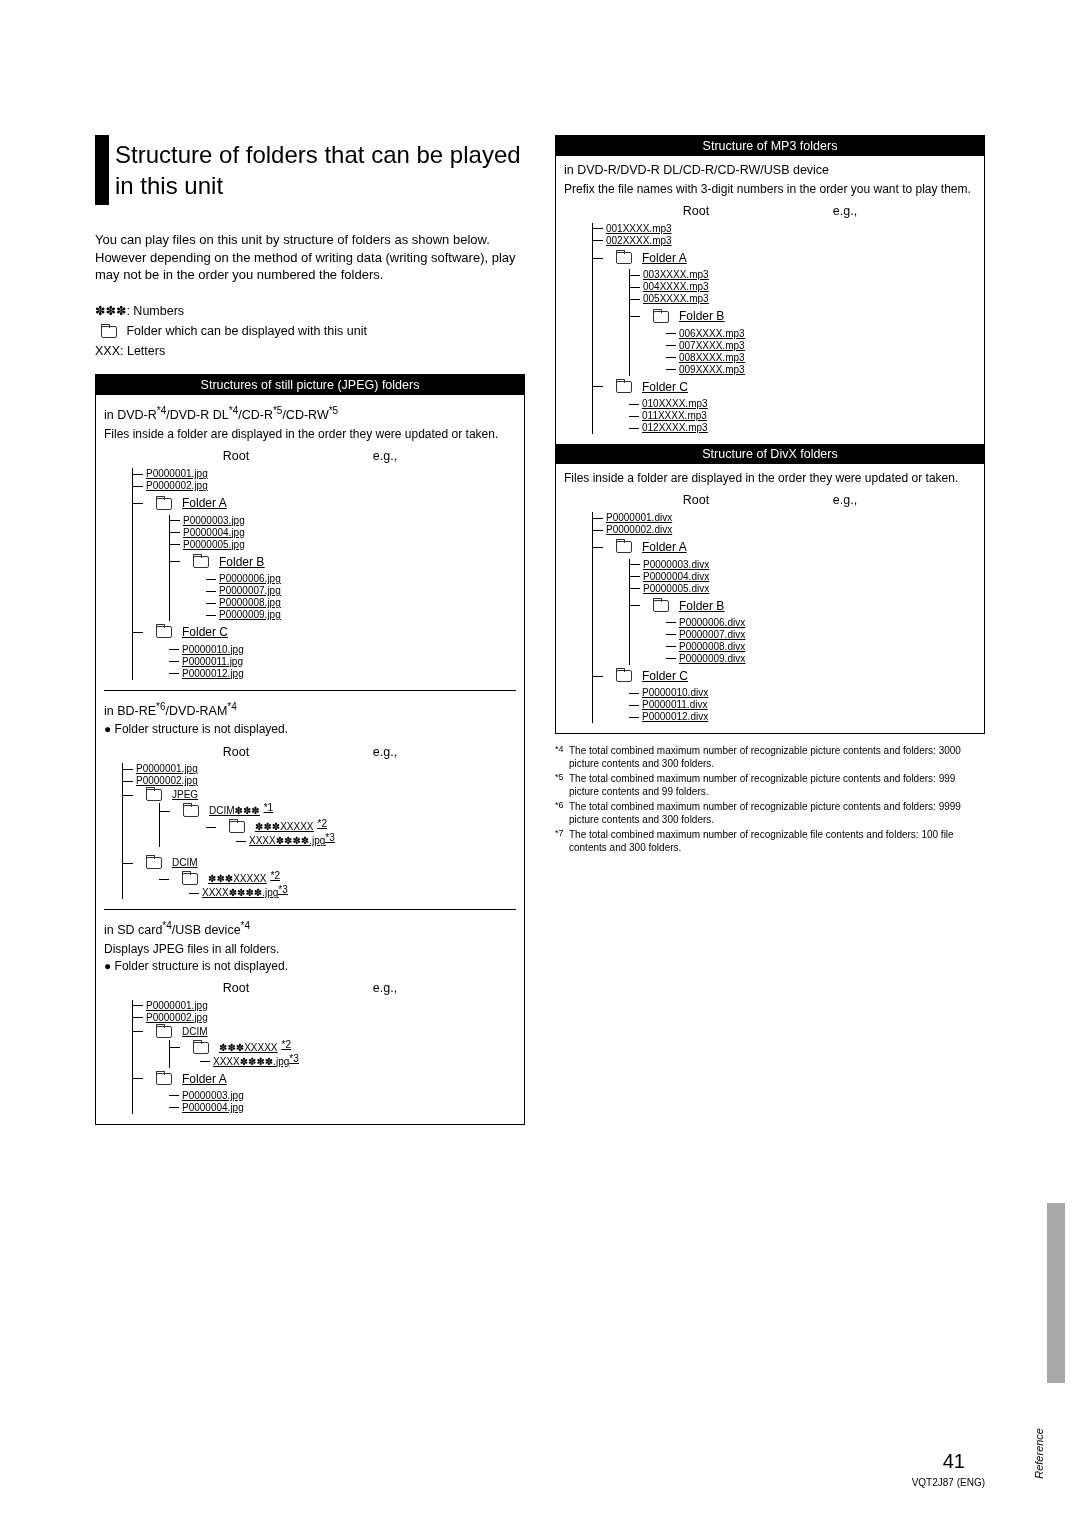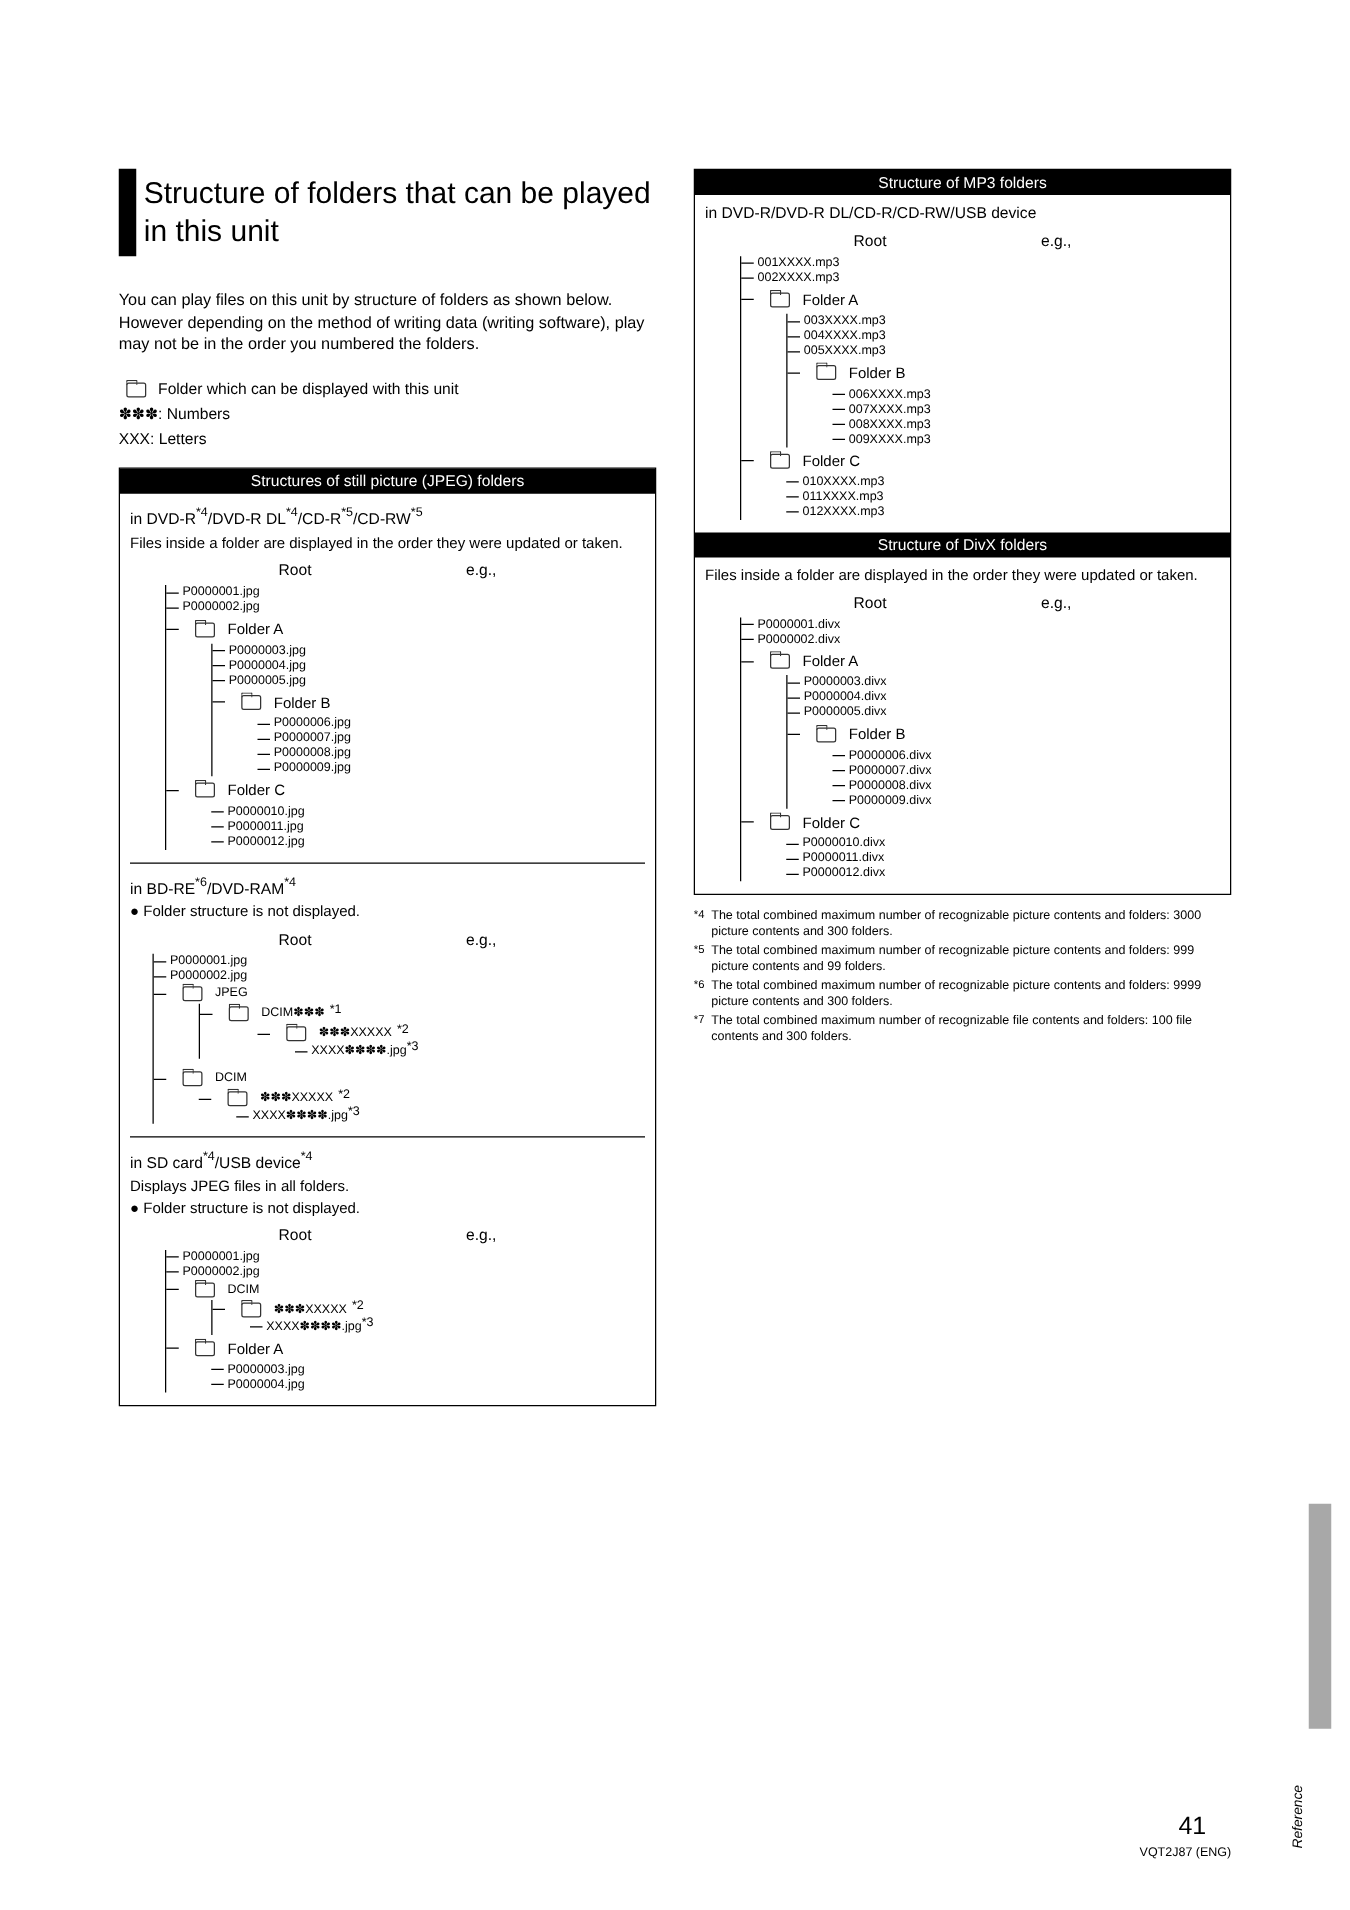--- a/index.html
+++ b/index.html
@@ -148,21 +148,21 @@
       bottom: 100px;
       font-size: 11px;
       font-style: italic;
       transform: rotate(-90deg);
       transform-origin: right bottom;
     }
     .tree-box {
       margin-left: 18px;
       margin-top: 3px;
     }
-    .tl { border-left: 1px solid #000; padding-left: 6px; margin-left: 4px; }
+    .tl { border-left: 1px solid #000; padding-left: 6px; margin-left: 4px; text-decoration: underline; }
     .branch { display: flex; align-items: center; }
     .branch::before {
       content: '';
       display: inline-block;
       width: 10px;
       height: 1px;
       background: #000;
       margin-left: -6px;
       margin-right: 3px;
     }
@@ -177,25 +177,25 @@
 
   <div class="col-left">
 
     <div class="title-box">
       <div class="bar"></div>
       <div class="text">Structure of folders that can be played in this unit</div>
     </div>
 
     <p class="intro">You can play files on this unit by structure of folders as shown below. However depending on the method of writing data (writing software), play may not be in the order you numbered the folders.</p>
 
+    <div class="legend-line">✽✽✽: Numbers</div>
     <div class="legend-line">
       <span class="folder-icon"></span>
       <span>Folder which can be displayed with this unit</span>
     </div>
-    <div class="legend-line">✽✽✽: Numbers</div>
     <div class="legend-line">XXX: Letters</div>
 
 
     <div class="panel">
       <div class="panel-header">Structures of still picture (JPEG) folders</div>
       <div class="panel-body">
 
         <div class="subsection-top">
           <div class="device-line">
             in DVD-R<span class="sup-label">*4</span>/DVD-R DL<span class="sup-label">*4</span>/CD-R<span class="sup-label">*5</span>/CD-RW<span class="sup-label">*5</span>
@@ -340,20 +340,21 @@
       </div>
     </div>
   </div>
 
   <div class="col-right">
 
     <div class="panel" style="margin-top:0">
       <div class="panel-header">Structure of MP3 folders</div>
       <div class="panel-body">
         <div class="device-line">in DVD-R/DVD-R DL/CD-R/CD-RW/USB device</div>
+        <div>Prefix the file names with 3-digit numbers in the order you want to play them.</div>
         <div class="root-eg">
           <div class="root-label">Root</div>
           <div>e.g.,</div>
         </div>
         <div class="tree tree-box">
           <div class="tl" style="margin-left:10px">
             <div class="branch">001XXXX.mp3</div>
             <div class="branch">002XXXX.mp3</div>
             <div class="branch folder-line">
                 <span class="folder-icon"></span>

